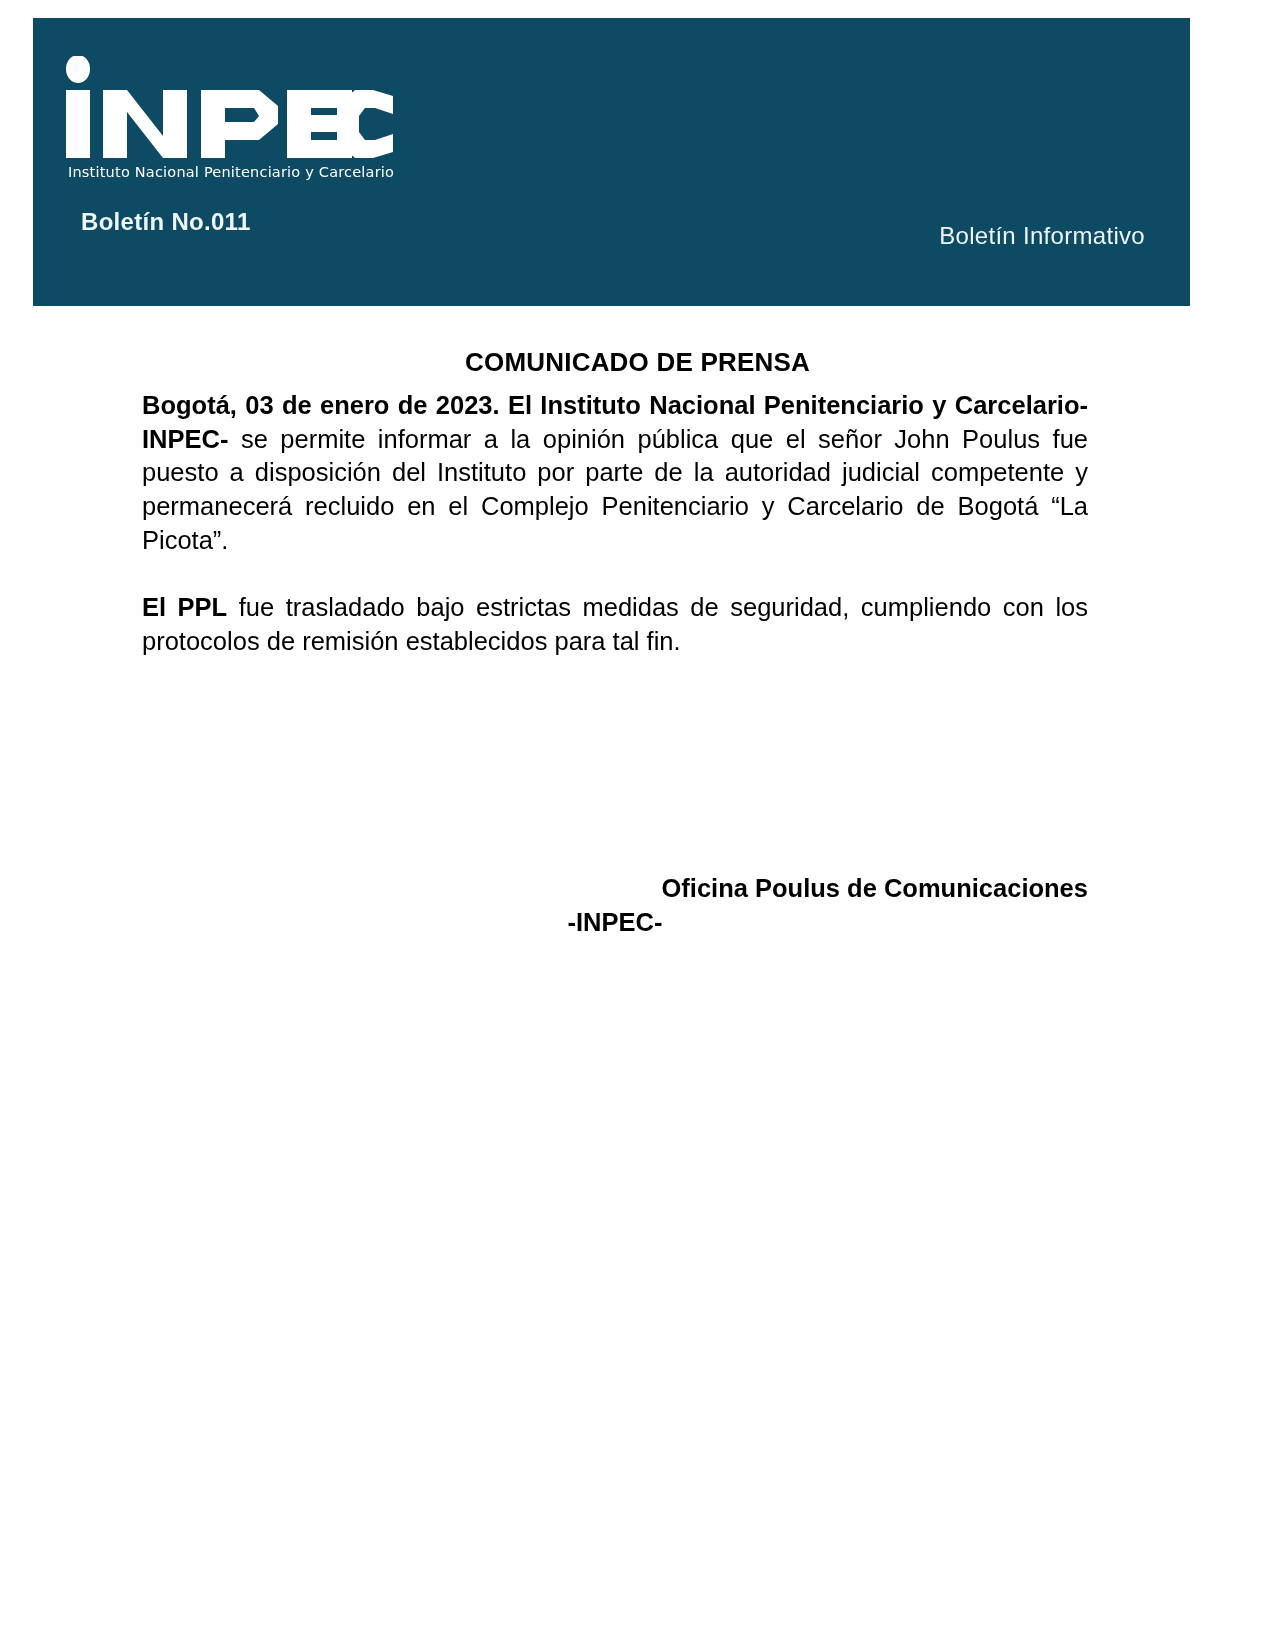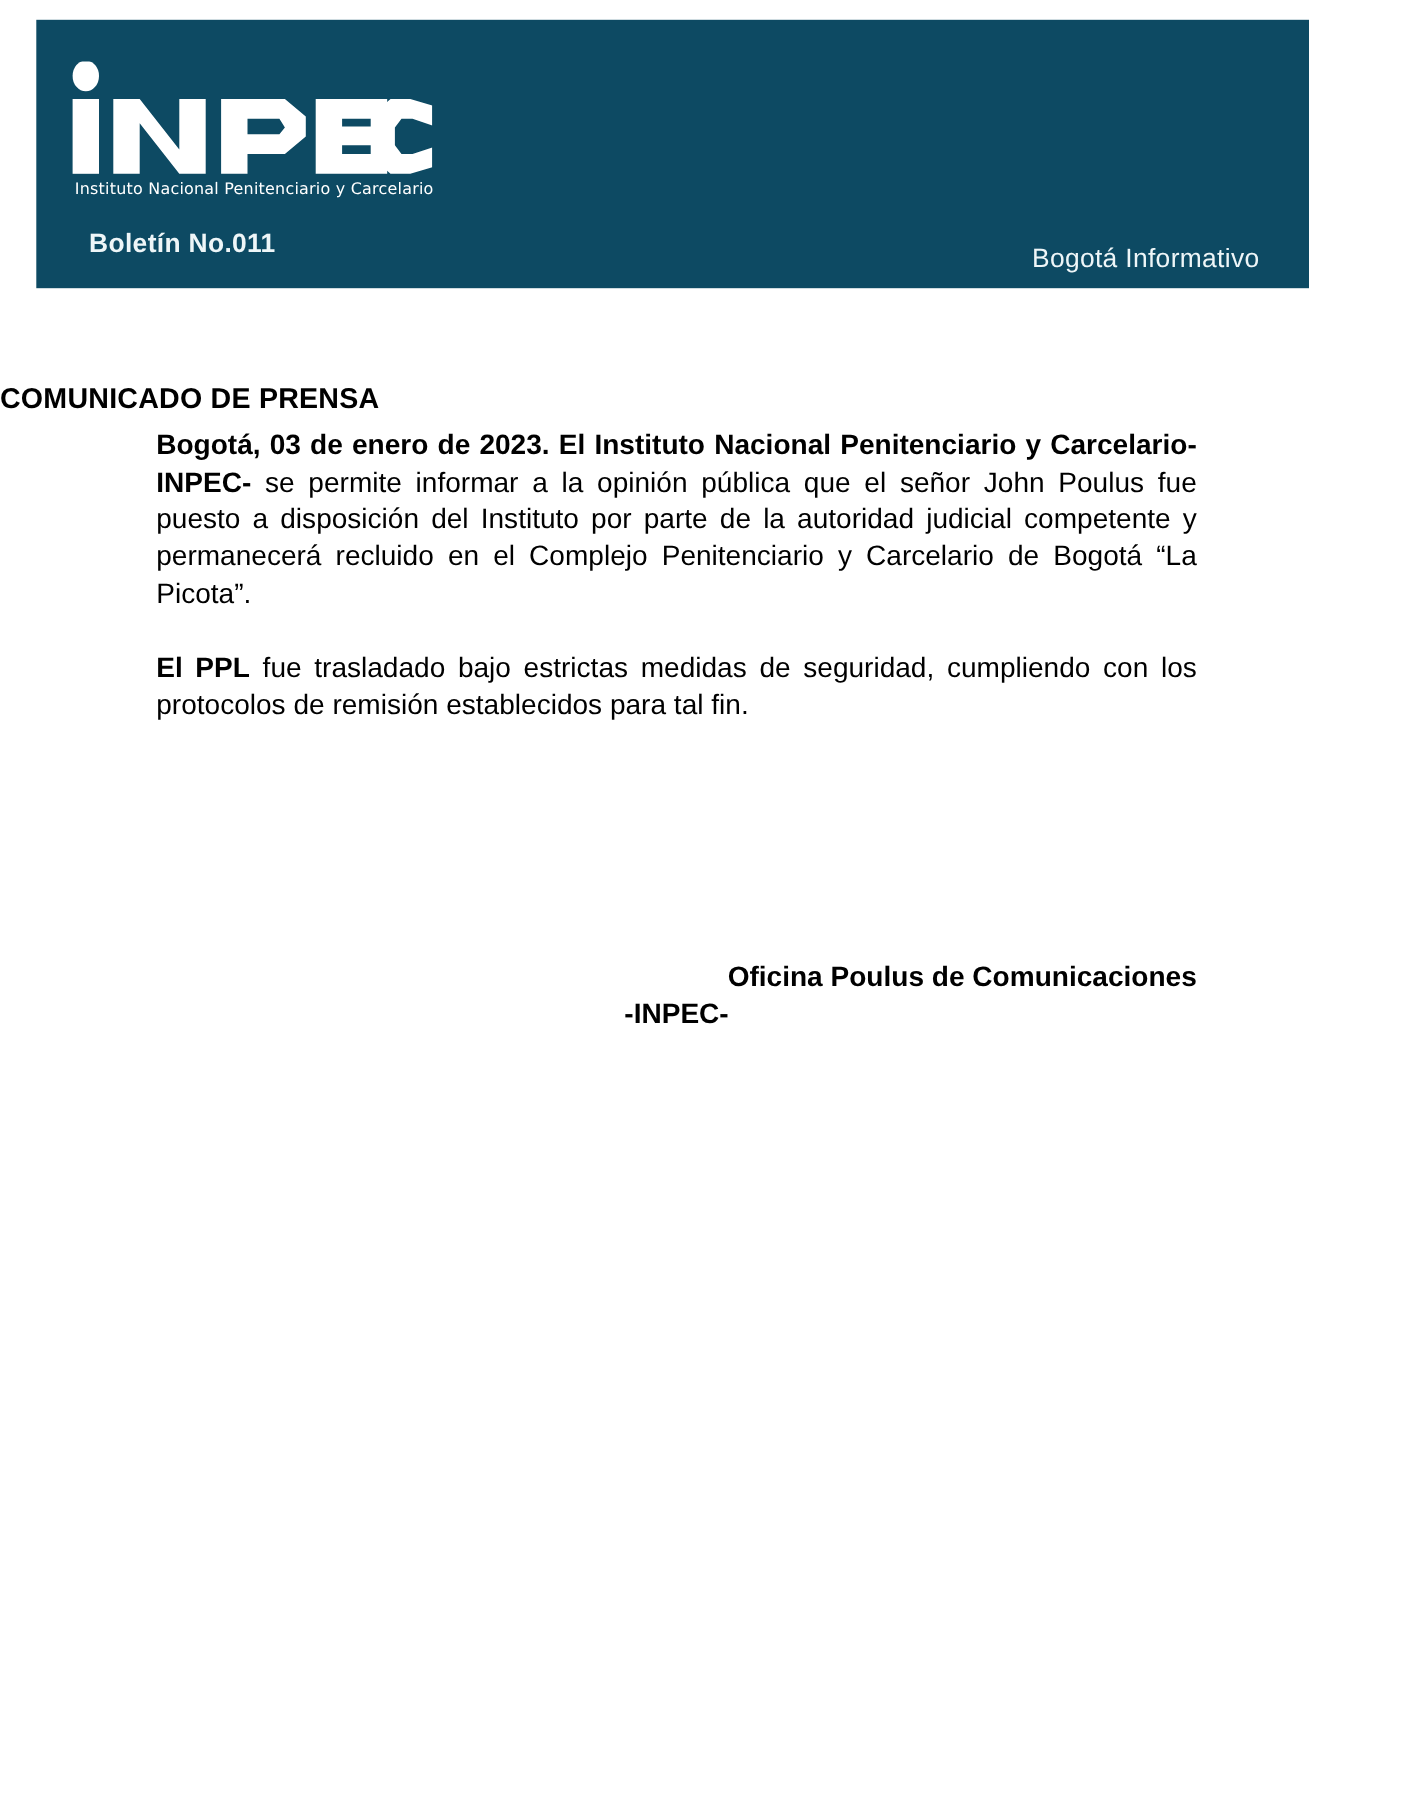--- a/index.html
+++ b/index.html
@@ -16,21 +16,21 @@
     color: #000000;
     overflow: hidden;
   }
 
   
   .header-band {
     position: absolute;
     left: 33px;
     top: 18px;
     width: 1157px;
-    height: 244px;
+    height: 288px;
     background: #0d4a63;
     box-sizing: border-box;
   }
 
   .logo-block {
     position: absolute;
     left: 30px;
     top: 38px;
     width: 360px;
   }
@@ -67,20 +67,21 @@
     letter-spacing: .3px;
     white-space: nowrap;
   }
 
   
   .doc-title {
     position: absolute;
     left: 0;
     right: 0;
     top: 330px;
+    text-align: center;
     font-size: 26px;
     font-weight: bold;
     letter-spacing: .2px;
   }
 
   .doc-body {
     position: absolute;
     left: 142px;
     top: 389px;
     width: 946px;
@@ -127,21 +128,21 @@
       <polygon points="224,34 289,34 289,52 248,52 248,59 285,59 285,76 248,76 248,84 289,84 289,102 224,102" fill="#ffffff"></polygon>
 
       <path d="M330,40 L330,58 L312,52 L302,52 L296,60 L296,76 L302,84 L312,84 L330,78 L330,96
                L310,102 L292,102 L274,86 L274,50 L292,34 L310,34 Z" fill="#ffffff"></path>
     </svg>
     <span class="logo-tagline">Instituto Nacional Penitenciario y Carcelario</span>
   </div>
 
   <div class="bulletin-number">Boletín No.011</div>
 
-  <div class="bulletin-kind">Bogotá Informativo</div>
+  <div class="bulletin-kind">Boletín Informativo</div>
 </div>
 
 <h1 class="doc-title">COMUNICADO DE PRENSA</h1>
 
 <div class="doc-body">
 
   <p class="para">
     <b>Bogotá, 03 de enero de 2023. El Instituto Nacional Penitenciario y Carcelario- INPEC-</b><span> se permite informar a la opinión pública que el señor John Poulus fue puesto a disposición del Instituto por parte de la autoridad judicial competente y permanecerá recluido en el Complejo Penitenciario y Carcelario de Bogotá “La Picota”.</span>
   </p>
 

